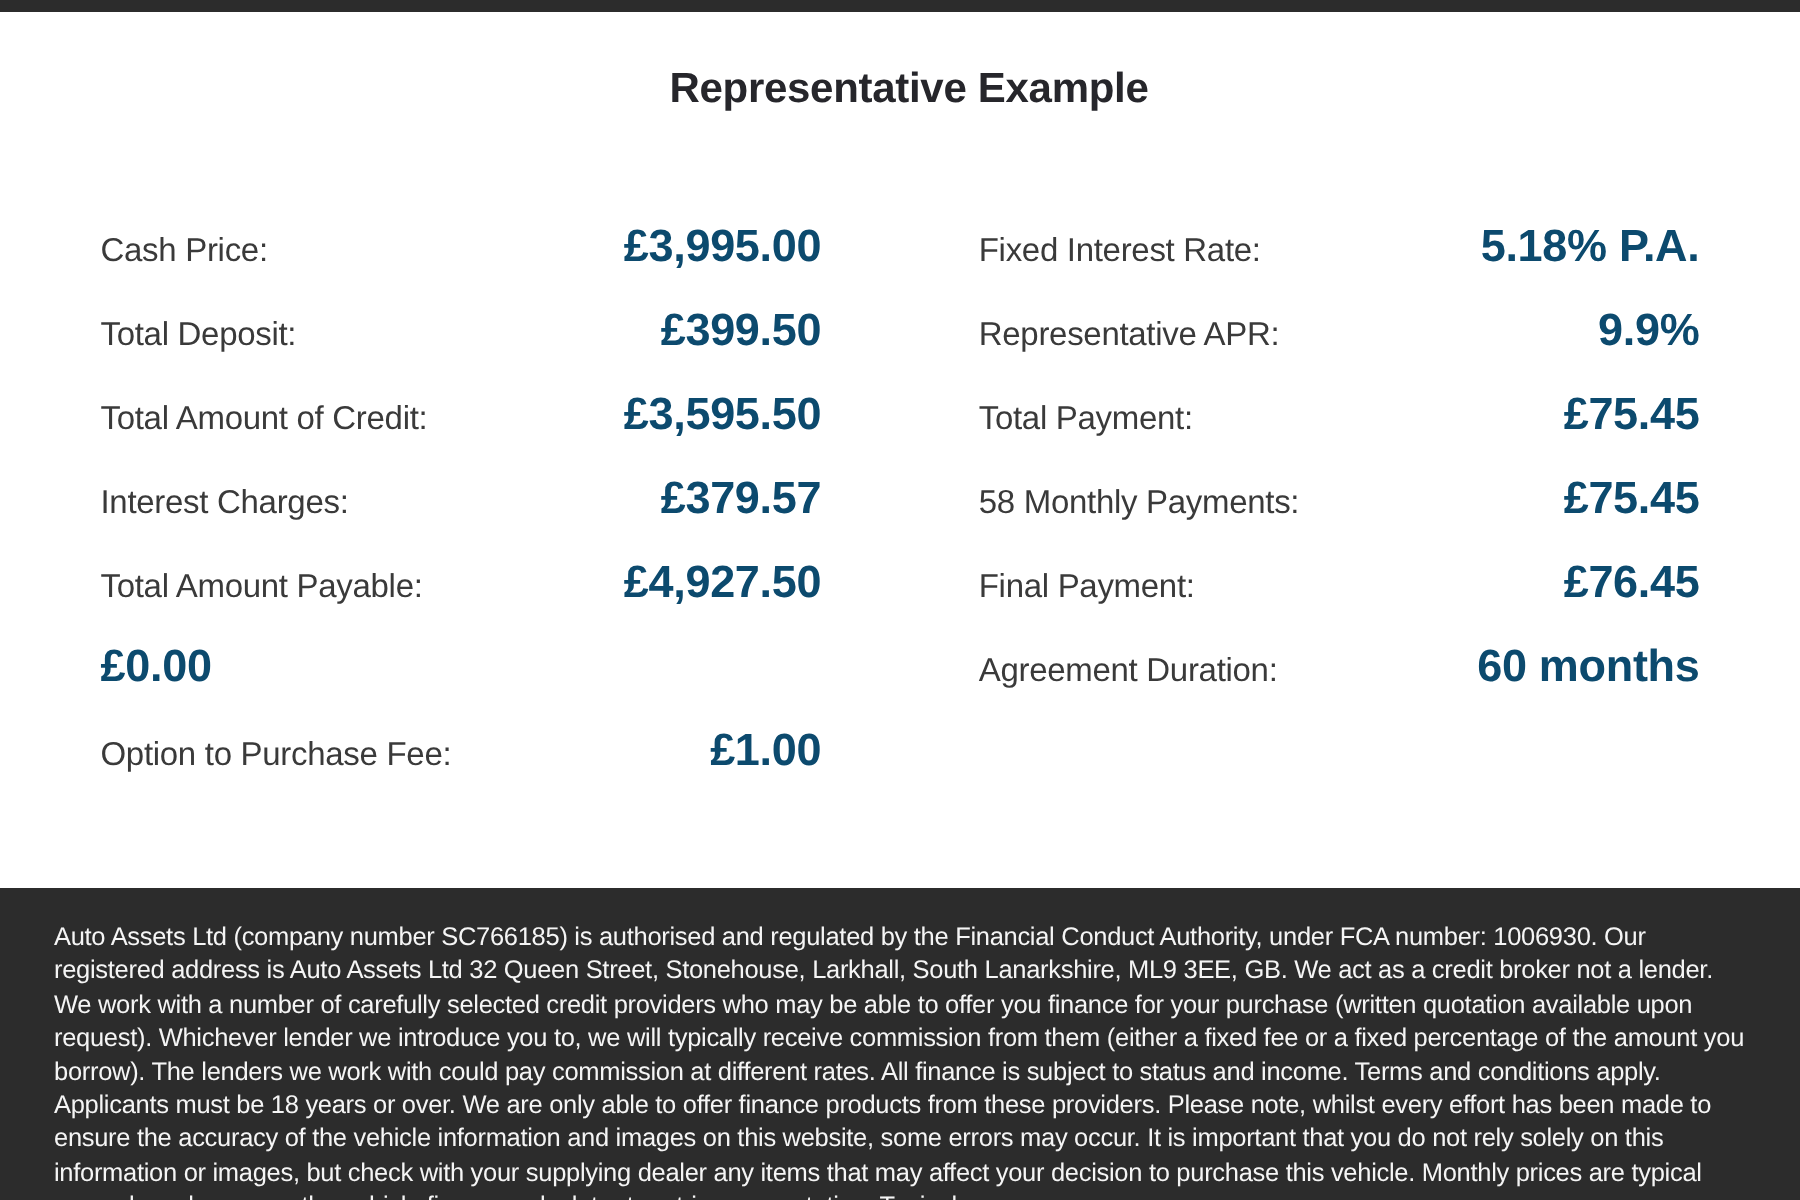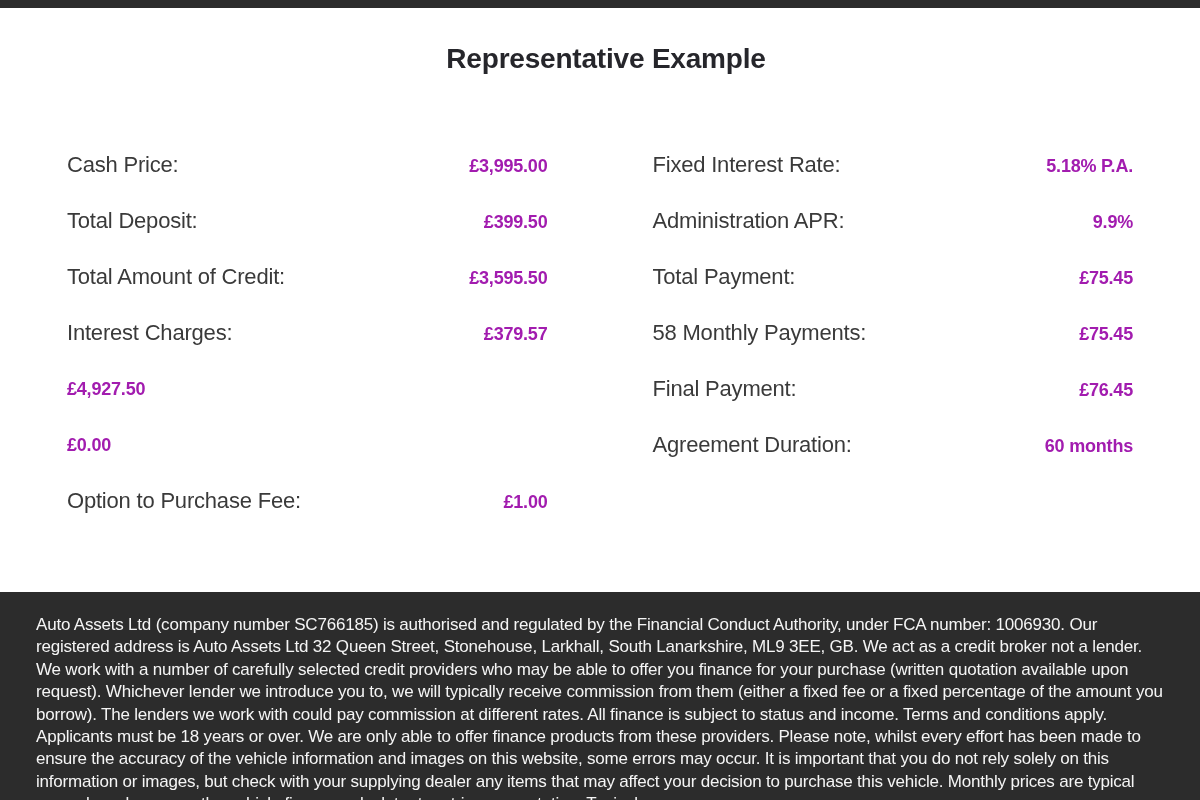--- a/index.html
+++ b/index.html
@@ -47,24 +47,24 @@
   }
   .finance-label {
     font-size: 22px;
     line-height: 28px;
     font-weight: 400;
     color: #3a3a3a;
     letter-spacing: -0.2px;
     white-space: nowrap;
   }
   .finance-value {
-    font-size: 18px;
+    font-size: 30px;
     line-height: 28px;
     font-weight: 700;
-    color: #a21caf;
+    color: #0c4a6e;
     letter-spacing: -0.2px;
     white-space: nowrap;
     text-align: right;
   }
   .footer {
     position: absolute;
     top: 592px; left: 0;
     width: 1200px;
     height: 240px;
     background: #2c2c2c;
@@ -100,38 +100,39 @@
       </div>
       <div class="finance-row">
         <span class="finance-label">Total Amount of Credit:</span>
         <span class="finance-value">£3,595.50</span>
       </div>
       <div class="finance-row">
         <span class="finance-label">Interest Charges:</span>
         <span class="finance-value">£379.57</span>
       </div>
       <div class="finance-row">
+        <span class="finance-label">Total Amount Payable:</span>
         <span class="finance-value">£4,927.50</span>
       </div>
       <div class="finance-row">
         <span class="finance-value">£0.00</span>
       </div>
       <div class="finance-row">
         <span class="finance-label">Option to Purchase Fee:</span>
         <span class="finance-value">£1.00</span>
       </div>
     </div>
 
     <div class="finance-col">
       <div class="finance-row">
         <span class="finance-label">Fixed Interest Rate:</span>
         <span class="finance-value">5.18% P.A.</span>
       </div>
       <div class="finance-row">
-        <span class="finance-label">Administration APR:</span>
+        <span class="finance-label">Representative APR:</span>
         <span class="finance-value">9.9%</span>
       </div>
       <div class="finance-row">
         <span class="finance-label">Total Payment:</span>
         <span class="finance-value">£75.45</span>
       </div>
       <div class="finance-row">
         <span class="finance-label">58 Monthly Payments:</span>
         <span class="finance-value">£75.45</span>
       </div>

